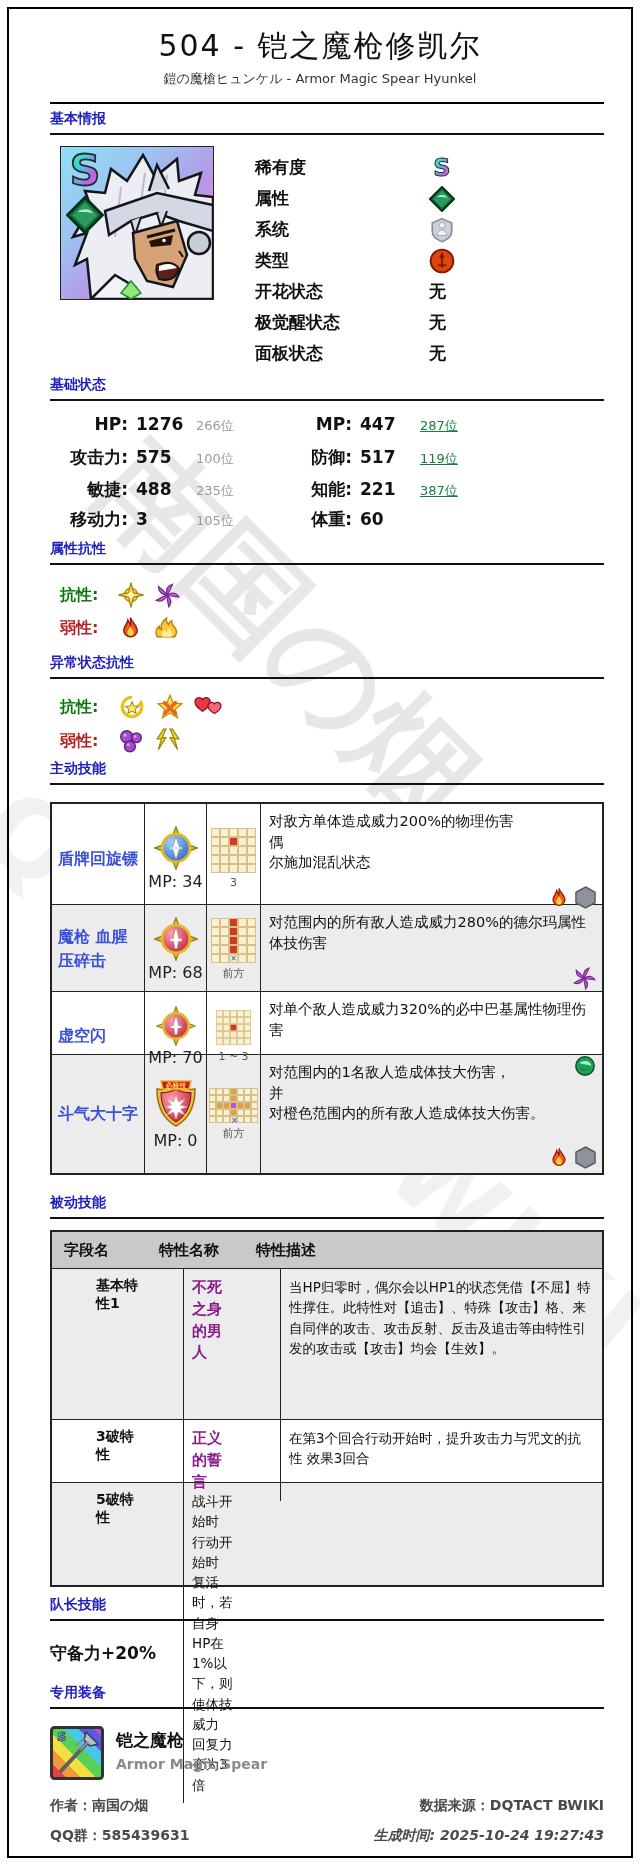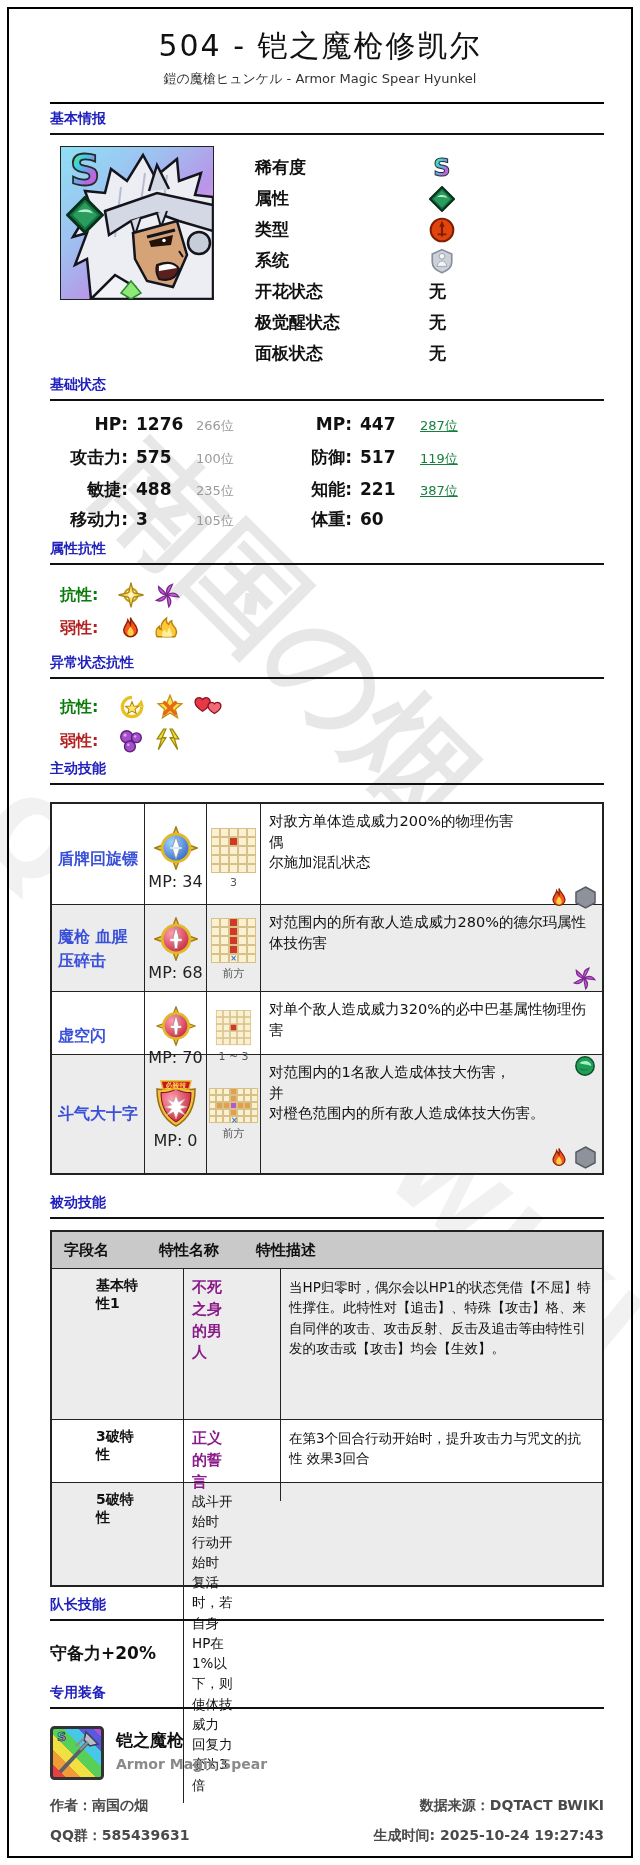--- a/index.html
+++ b/index.html
@@ -63,21 +63,21 @@
   .pfield{font-size:14px;font-weight:bold;}
   .pname{font-size:15px;font-weight:bold;color:#8b1a8b;line-height:1.45;}
   .pdesc{font-size:13.5px;line-height:1.5;}
   
   .leader{left:50px;top:1642px;font-size:17px;font-weight:bold;}
   .eqicon{left:50px;top:1726px;}
   .eqname{left:116px;top:1729px;font-size:17px;font-weight:bold;}
   .eqen{left:116px;top:1756px;font-size:14px;font-weight:bold;color:#8a8a8a;}
   .f{font-size:14px;font-weight:bold;color:#4a4a4a;}
   .fl1{left:50px;top:1797px;} .fl2{left:50px;top:1827px;}
-  .fr1{right:36px;top:1797px;text-align:right;} .fr2{right:36px;top:1827px;text-align:left;}
+  .fr1{right:36px;top:1797px;text-align:right;} .fr2{right:36px;top:1827px;text-align:left;font-style:italic;}
 </style>
 </head>
 <body>
 
 <svg width="0" height="0" style="position:absolute">
 <defs>
   <linearGradient id="rg" x1="0" y1="0" x2="1" y2="1">
     <stop offset="0" stop-color="#7ae84a"></stop>
         <stop offset="0.35" stop-color="#3ad0e8"></stop>
     <stop offset="0.65" stop-color="#b06ae8"></stop>
@@ -172,35 +172,35 @@
       <span class="lab">属性</span>
       <span class="ic">
         <svg width="26" height="26" viewBox="0 0 26 26">
             <polygon points="13,1 25,13 13,25 1,13" fill="#15713f" stroke="#06301a" stroke-width="2"></polygon>
             <polygon points="13,4.5 21.5,13 13,21.5 4.5,13" fill="#2a9c5e"></polygon>
             <path d="M8 11 C11 8 17 8.5 18.5 12 C15 10.5 11 11 8 11Z" fill="#b2ecc9"></path>
           </svg>
       </span>
     </div>
     <div class="irow">
+      <span class="lab">系统</span>
+      <span class="ic">
+        <svg width="26" height="26" viewBox="0 0 24 24">
+            <path d="M12 1.5 L21 5.5 V13 C21 17.5 17 21 12 22.8 C7 21 3 17.5 3 13 V5.5Z" fill="#ccd0d8" stroke="#878d99" stroke-width="1.5"></path>
+            <path d="M12 5 a2.6 2.6 0 0 1 0 5.2 a2.6 2.6 0 0 1 0 -5.2 M7.5 17 C8 13.5 10 12 12 12 C14 12 16 13.5 16.5 17 Z" fill="#f2f4f8" stroke="#9aa0ac" stroke-width="0.8"></path>
+          </svg>
+      </span>
+    </div>
+    <div class="irow">
       <span class="lab">类型</span>
       <span class="ic">
         <svg width="26" height="26" viewBox="0 0 24 24">
             <circle cx="12" cy="12" r="10.5" fill="#e2440e" stroke="#7c1c00" stroke-width="1.8"></circle>
             <path d="M12 3.5 L14.5 9 L13 9 L13 18 L11 18 L11 9 L9.5 9Z" fill="#7c1c00"></path>
             <path d="M8 16 H16" stroke="#7c1c00" stroke-width="1.6"></path>
-          </svg>
-      </span>
-    </div>
-    <div class="irow">
-      <span class="lab">系统</span>
-      <span class="ic">
-        <svg width="26" height="26" viewBox="0 0 24 24">
-            <path d="M12 1.5 L21 5.5 V13 C21 17.5 17 21 12 22.8 C7 21 3 17.5 3 13 V5.5Z" fill="#ccd0d8" stroke="#878d99" stroke-width="1.5"></path>
-            <path d="M12 5 a2.6 2.6 0 0 1 0 5.2 a2.6 2.6 0 0 1 0 -5.2 M7.5 17 C8 13.5 10 12 12 12 C14 12 16 13.5 16.5 17 Z" fill="#f2f4f8" stroke="#9aa0ac" stroke-width="0.8"></path>
           </svg>
       </span>
     </div>
     <div class="irow">
       <span class="lab">开花状态</span>
       <span class="val">无</span>
     </div>
     <div class="irow">
       <span class="lab">极觉醒状态</span>
       <span class="val">无</span>

